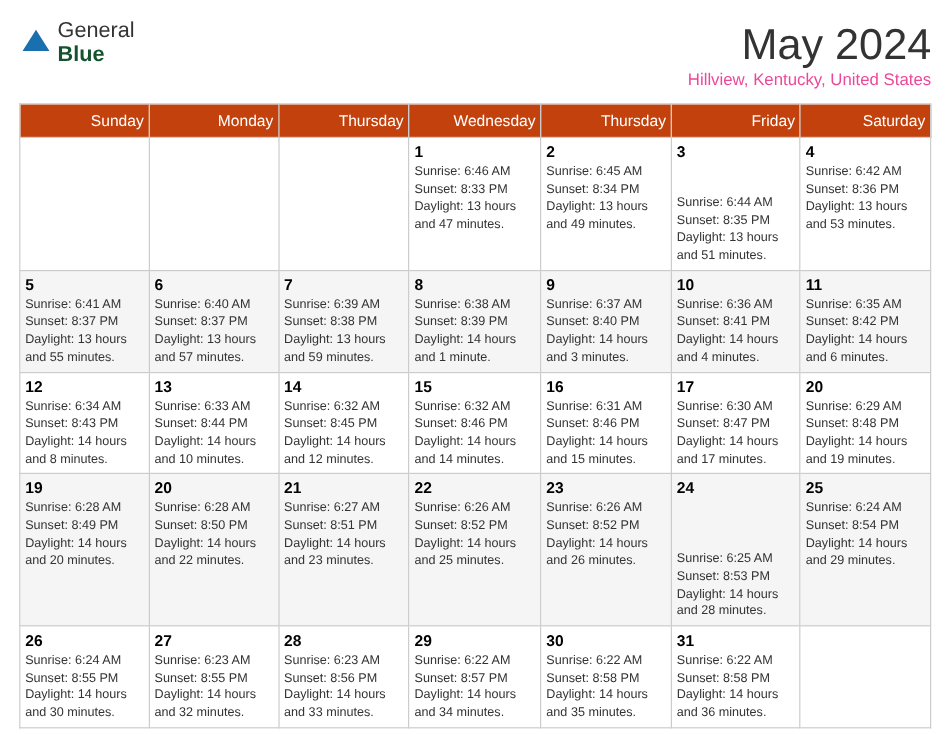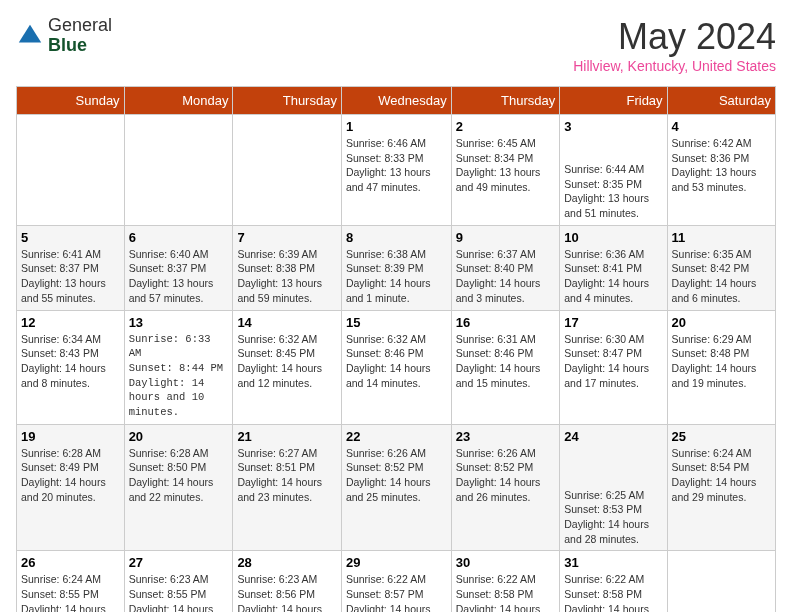--- a/index.html
+++ b/index.html
@@ -199,21 +199,21 @@
       </tr>
       <tr>
         <td>
           <span class="day-number">12</span>
           <div class="day-info" style="white-space: pre-line;">Sunrise: 6:34 AM
 Sunset: 8:43 PM
 Daylight: 14 hours and 8 minutes.</div>
         </td>
         <td>
           <span class="day-number">13</span>
-          <div class="day-info" style="white-space: pre-line; font-family: Liberation Mono, monospace;">Sunrise: 6:33 AM
+          <div class="day-info" style="white-space: pre-line;">Sunrise: 6:33 AM
 Sunset: 8:44 PM
 Daylight: 14 hours and 10 minutes.</div>
         </td>
         <td>
           <span class="day-number">14</span>
           <div class="day-info" style="white-space: pre-line;">Sunrise: 6:32 AM
 Sunset: 8:45 PM
 Daylight: 14 hours and 12 minutes.</div>
         </td>
         <td>

